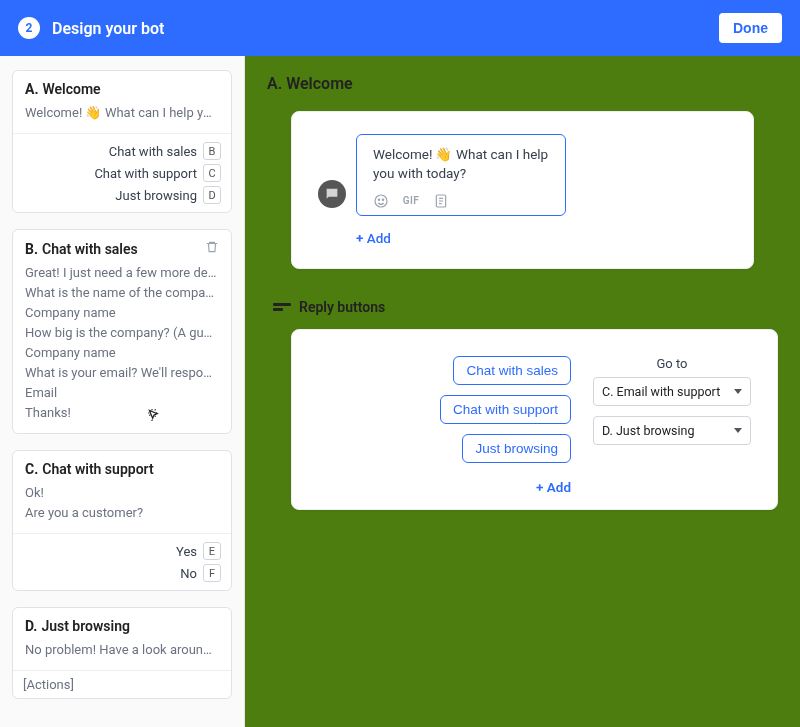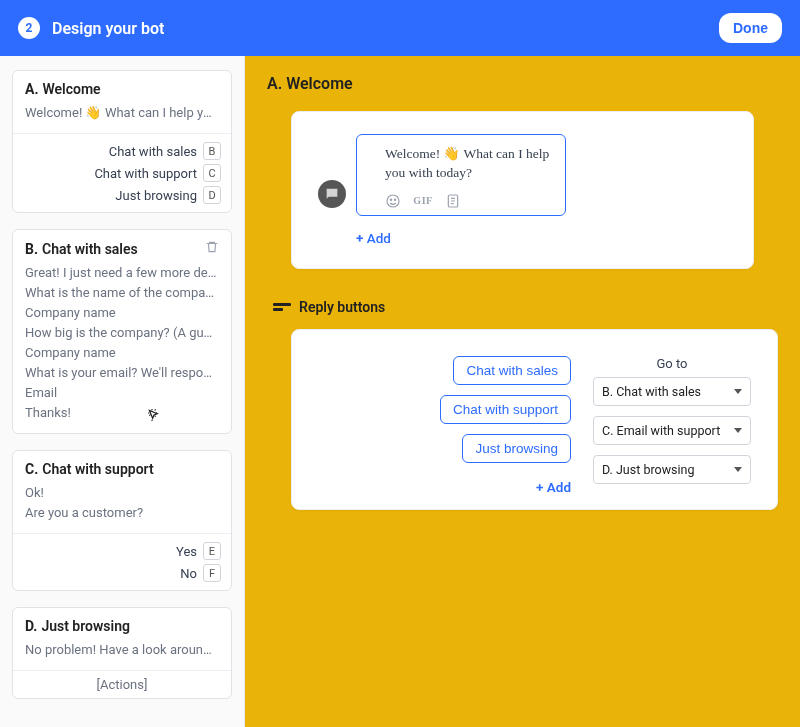--- a/index.html
+++ b/index.html
@@ -32,21 +32,21 @@
     display: flex;
     align-items: center;
     justify-content: center;
     margin-right: 12px;
   }
   .header-title { font-weight: 600; font-size: 16px; flex: 1; }
   .done-btn {
     background: #fff;
     color: #2d6cff;
     border: none;
-    border-radius: 12px;
+    border-radius: 4px;
     padding: 7px 14px;
     font-weight: 600;
     font-size: 14px;
     cursor: pointer;
   }
 
   
   .body {
     display: flex;
     height: calc(100% - 56px);
@@ -55,21 +55,21 @@
     width: 245px;
     border-right: 1px solid #e5e7eb;
     padding: 14px 12px;
     overflow-y: auto;
     background: #fafafa;
   }
   .main {
     flex: 1;
     padding: 18px 22px;
     overflow-y: auto;
-    background: #eab308;
+    background: #4d7c0f;
   }
 
   
   .card {
     background: #fff;
     border: 1px solid #dfe3e8;
     border-radius: 6px;
     margin-bottom: 16px;
     overflow: hidden;
   }
@@ -112,21 +112,21 @@
     border-radius: 3px;
     width: 18px; height: 18px;
     display: flex;
     align-items: center;
     justify-content: center;
     font-size: 11px;
     color: #555;
     background: #fff;
   }
   .actions-tag {
-    text-align: center;
+    text-align: left;
     color: #6b7280;
     font-size: 13px;
     padding: 6px 10px;
     border-top: 1px solid #eceef1;
   }
 
   
   .main-title {
     font-weight: 600;
     font-size: 16px;
@@ -147,24 +147,23 @@
     width: 28px; height: 28px;
     border-radius: 50%;
     background: #565656;
     display: flex; align-items: center; justify-content: center;
     margin-bottom: 8px;
   }
   .avatar svg { width: 16px; height: 16px; color: #d4d4d4; }
   .bubble {
     border: 1.5px solid #2d6cff;
     border-radius: 6px;
-    padding: 10px 12px 6px 28px;
+    padding: 10px 12px 6px 16px;
     width: 210px;
     background: #fff;
-    font-family: Liberation Serif, serif;
   }
   .bubble-text { font-size: 13.5px; color: #374151; line-height: 1.4; margin-bottom: 10px; }
   .bubble-tools {
     display: flex;
     align-items: center;
     gap: 14px;
     color: #9ca3af;
     font-size: 11px;
   }
   .bubble-tools .ic { width: 16px; height: 16px; display: flex; align-items: center; justify-content: center; cursor: pointer; }
@@ -386,24 +385,20 @@
     <div class="reply-card">
       <div class="reply-left">
         <button class="reply-btn">Chat with sales</button>
         <button class="reply-btn">Chat with support</button>
         <button class="reply-btn">Just browsing</button>
         <div class="reply-add">Add</div>
       </div>
       <div class="goto-col">
         <div class="goto-label">Go to</div>
         <div class="goto-select">
-          <span>B. Chat with sales</span>
-          <span class="caret"></span>
-        </div>
-        <div class="goto-select">
           <span>C. Email with support</span>
           <span class="caret"></span>
         </div>
         <div class="goto-select">
           <span>D. Just browsing</span>
           <span class="caret"></span>
         </div>
       </div>
     </div>
 

